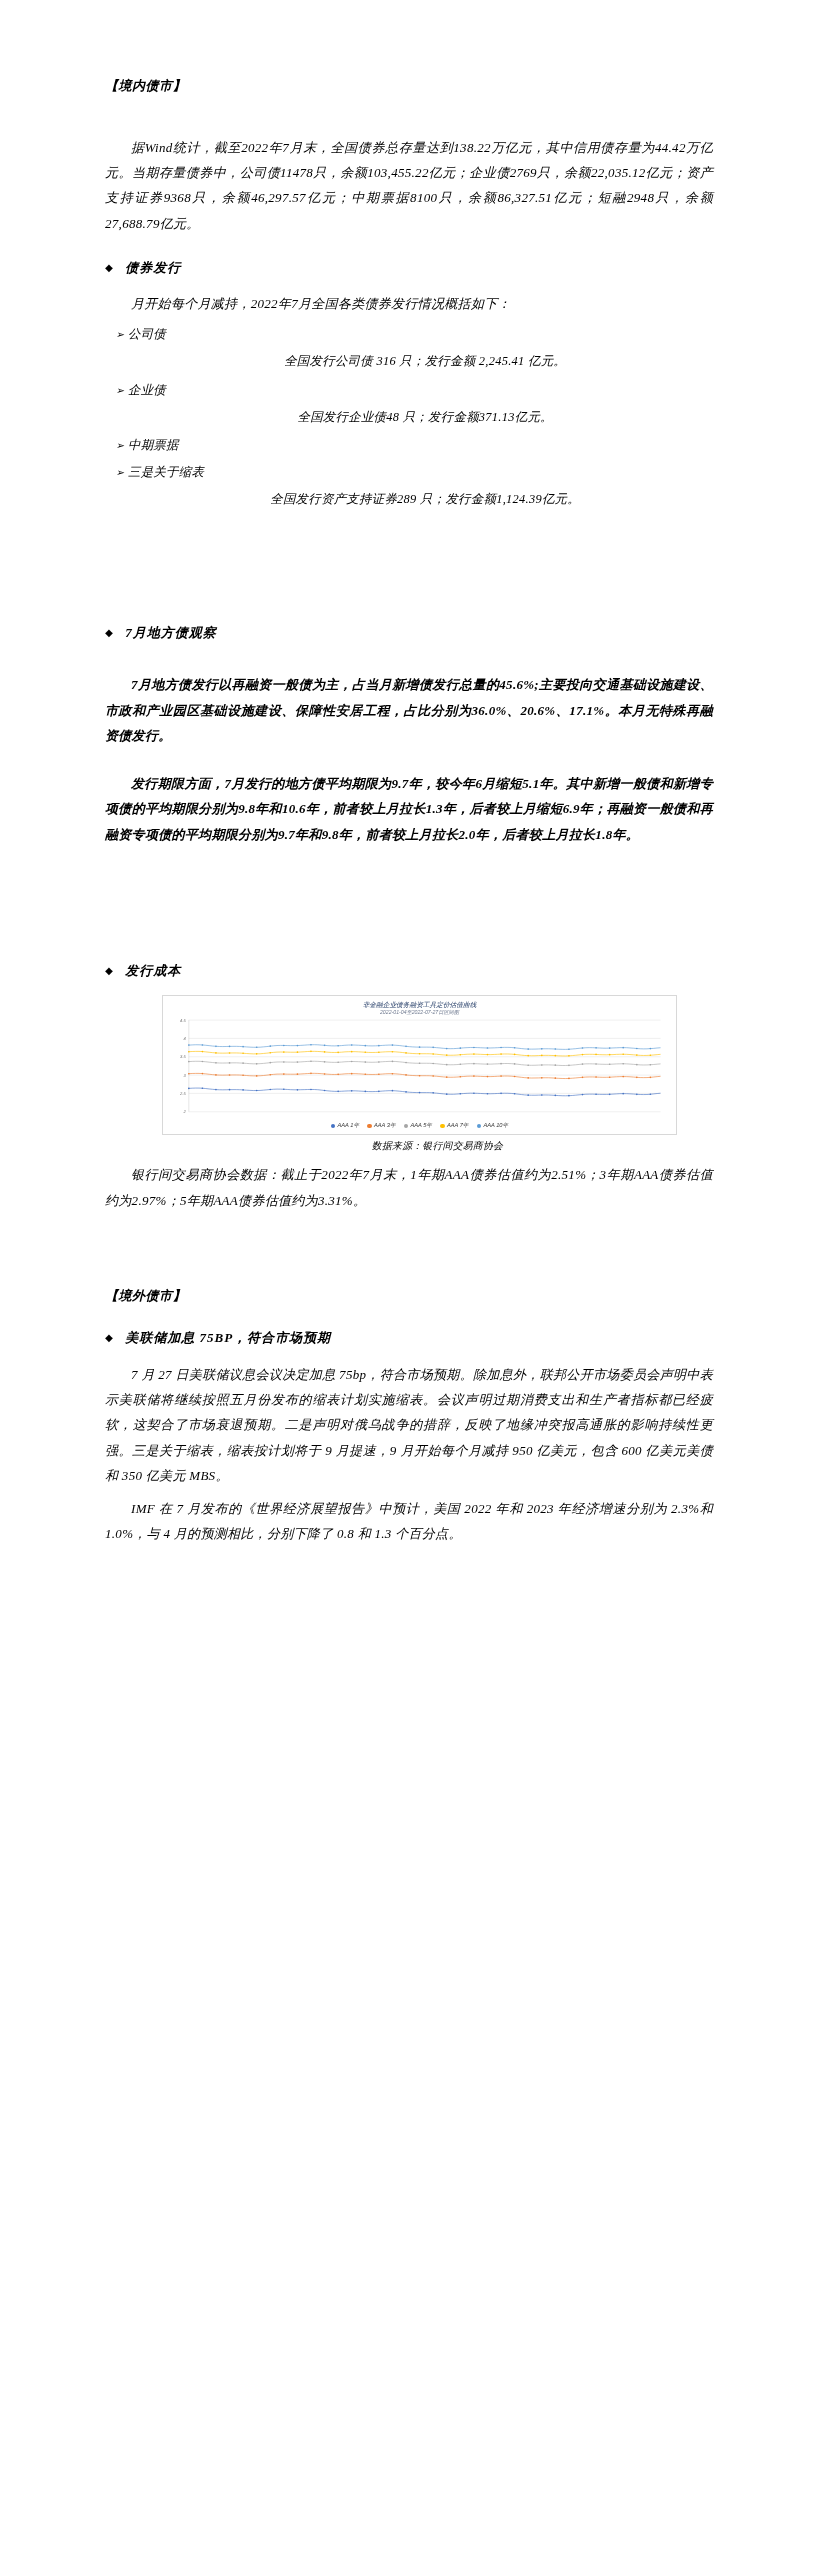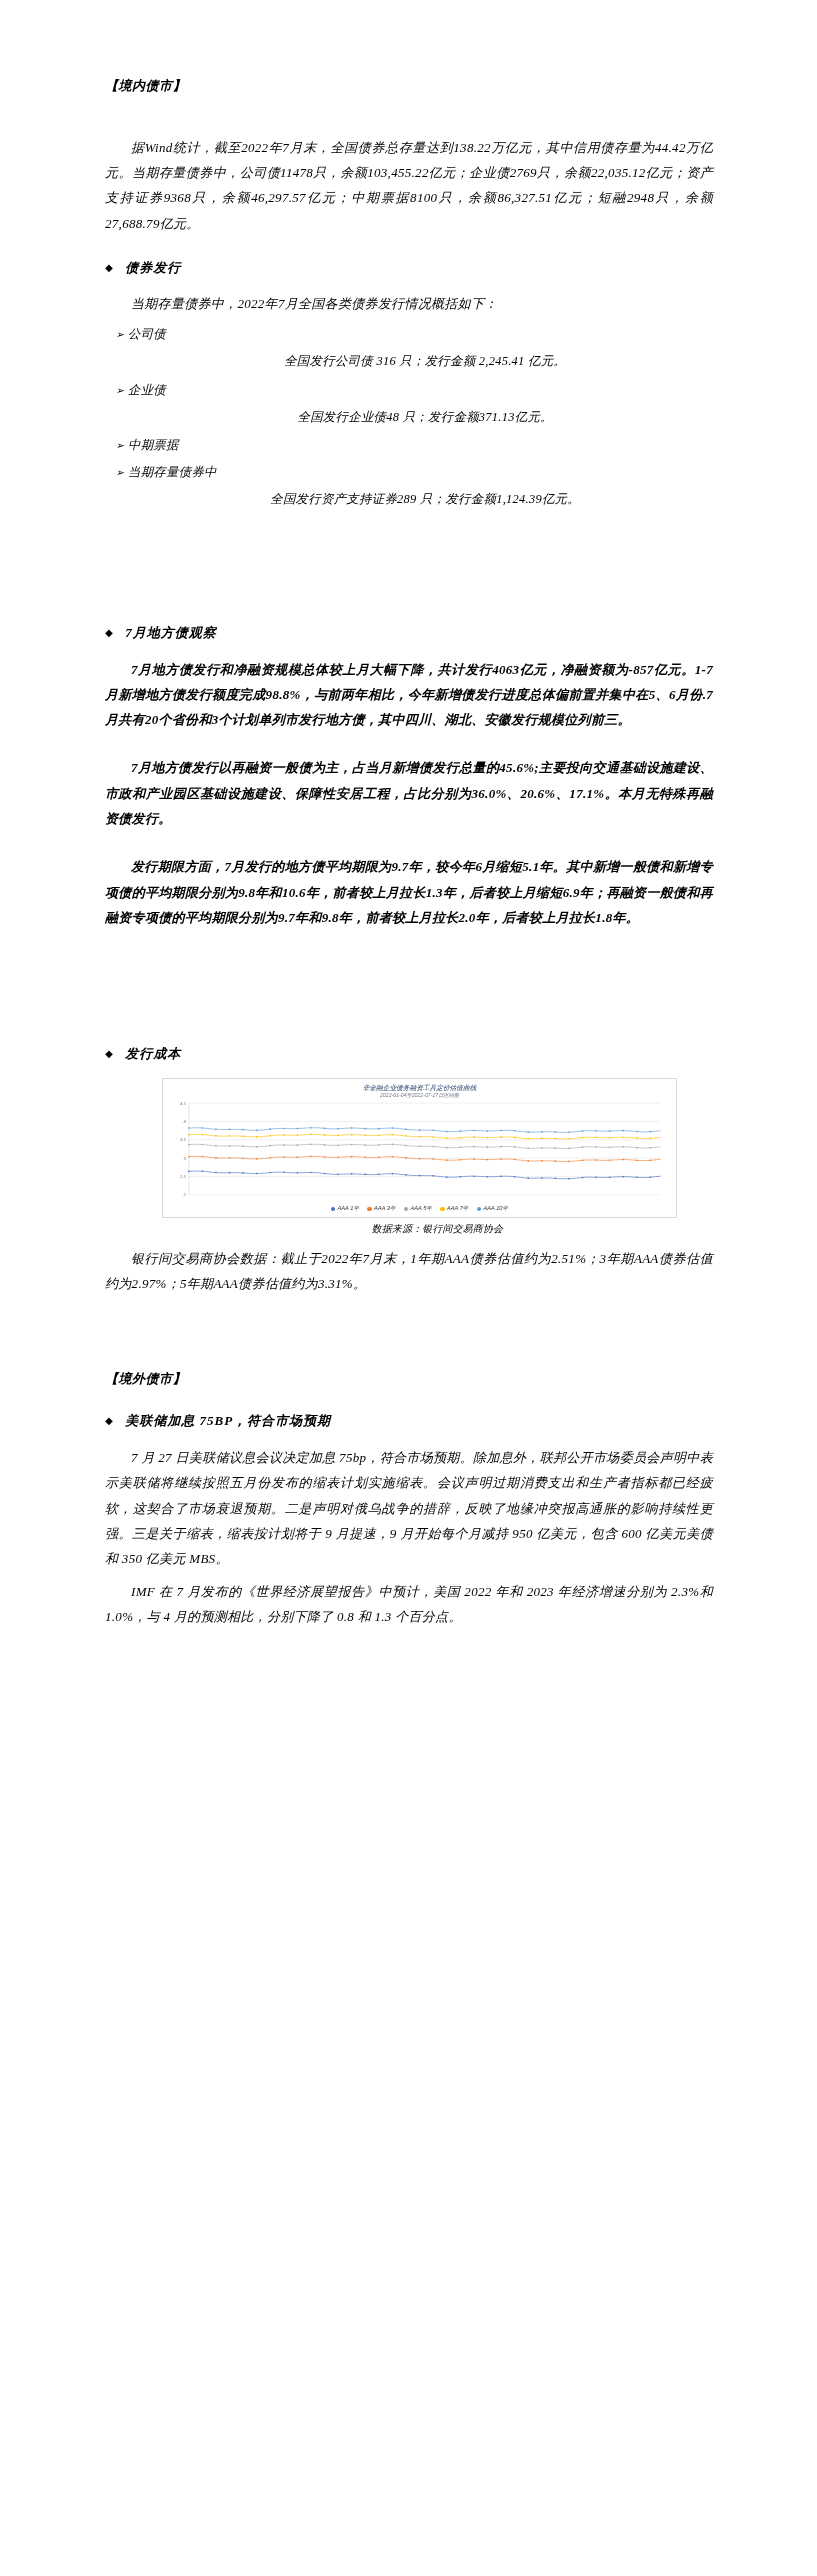--- a/index.html
+++ b/index.html
@@ -139,47 +139,46 @@
 
     <div class="gap-s"></div>
 
     <p class="para">据Wind统计，截至2022年7月末，全国债券总存量达到138.22万亿元，其中信用债存量为44.42万亿元。当期存量债券中，公司债11478只，余额103,455.22亿元；企业债2769只，余额22,035.12亿元；资产支持证券9368只，余额46,297.57亿元；中期票据8100只，余额86,327.51亿元；短融2948只，余额27,688.79亿元。</p>
 
     <div class="gap-s"></div>
 
     <div class="heading">
       <span class="dia">◆</span><span>债券发行</span>
     </div>
-    <p class="para">当期存量债券中，2022年7月全国各类债券发行情况概括如下：</p>
+    <p class="para">月开始每个月减持，2022年7月全国各类债券发行情况概括如下：</p>
 
     <div class="bullet-item">
       <span class="arrow">➢</span><span>公司债</span>
     </div>
     <div class="bullet-body">全国发行公司债 316 只；发行金额 2,245.41 亿元。</div>
 
     <div class="bullet-item">
       <span class="arrow">➢</span><span>企业债</span>
     </div>
     <div class="bullet-body">全国发行企业债48 只；发行金额371.13亿元。</div>
 
     <div class="bullet-item">
       <span class="arrow">➢</span><span>中期票据</span>
     </div>
 
     <div class="bullet-item">
-      <span class="arrow">➢</span><span>当期存量债券中</span>
+      <span class="arrow">➢</span><span>三是关于缩表</span>
     </div>
     <div class="bullet-body">全国发行资产支持证券289 只；发行金额1,124.39亿元。</div>
 
     <div class="gap-xl"></div>
 
     <div class="heading">
       <span class="dia">◆</span><span>7月地方债观察</span>
     </div>
-    <p class="para bold">7月地方债发行和净融资规模总体较上月大幅下降，共计发行4063亿元，净融资额为-857亿元。1-7月新增地方债发行额度完成98.8%，与前两年相比，今年新增债发行进度总体偏前置并集中在5、6月份.7月共有20个省份和3个计划单列市发行地方债，其中四川、湖北、安徽发行规模位列前三。</p>
     <div class="gap-s"></div>
     <p class="para bold">7月地方债发行以再融资一般债为主，占当月新增债发行总量的45.6%;主要投向交通基础设施建设、市政和产业园区基础设施建设、保障性安居工程，占比分别为36.0%、20.6%、17.1%。本月无特殊再融资债发行。</p>
     <div class="gap-s"></div>
     <p class="para bold">发行期限方面，7月发行的地方债平均期限为9.7年，较今年6月缩短5.1年。其中新增一般债和新增专项债的平均期限分别为9.8年和10.6年，前者较上月拉长1.3年，后者较上月缩短6.9年；再融资一般债和再融资专项债的平均期限分别为9.7年和9.8年，前者较上月拉长2.0年，后者较上月拉长1.8年。</p>
 
     <div class="gap-xl"></div>
 
     <div class="heading">
       <span class="dia">◆</span><span>发行成本</span>
     </div>

